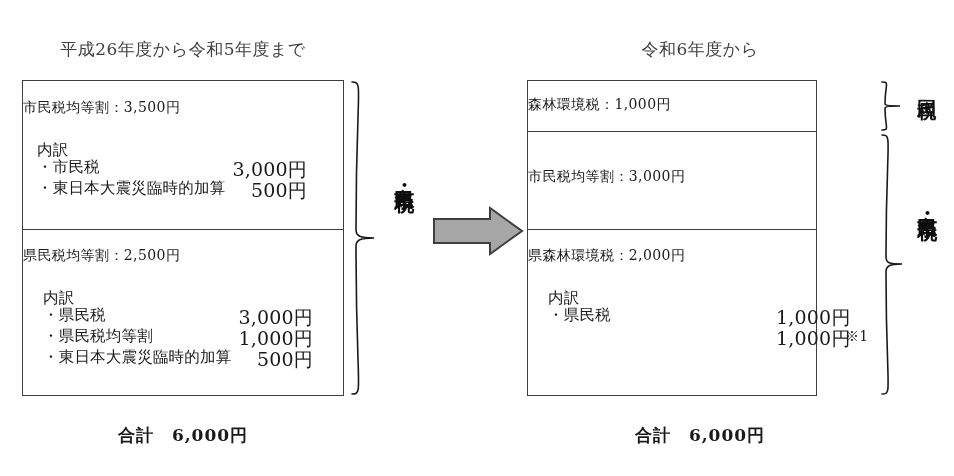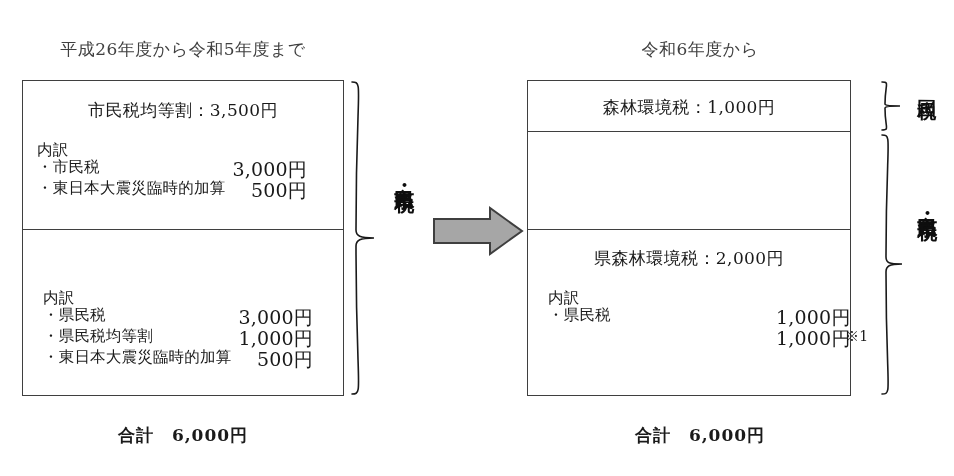--- a/index.html
+++ b/index.html
@@ -28,22 +28,22 @@
   
   .tax-box{
     position:absolute;
     box-sizing:border-box;
     border:1.4px solid #3f3f3f;
     background:#ffffff;
   }
   .box-head{
     position:absolute;
     left:0;right:0;
-    text-align:center;
-    font-size:17px;
+    text-align:left;
+    font-size:14px;
     white-space:nowrap;
     letter-spacing:0.4px;
   }
   .breakdown{
     position:absolute;
     font-size:15.5px;
     line-height:1.0;
     white-space:nowrap;
   }
   .bd-title{font-size:15.5px;letter-spacing:0.3px;}
@@ -57,21 +57,21 @@
   .bd-amount{position:absolute;top:0;text-align:right;font-size:19px;letter-spacing:0.2px;}
   .bd-note{font-size:14px;}
 
   
   #box-left{left:22px;top:80px;width:322px;height:316px;}
   #divider-left{
     position:absolute;left:0;top:148px;width:100%;height:0;
     border-top:1.4px solid #3f3f3f;
   }
   
-  #box-right{left:527px;top:80px;width:324px;height:316px;}
+  #box-right{left:527px;top:80px;width:290px;height:316px;}
   #divider-right-1{
     position:absolute;left:0;top:50px;width:100%;height:0;
     border-top:1.4px solid #3f3f3f;
   }
   #divider-right-2{
     position:absolute;left:0;top:148px;width:100%;height:0;
     border-top:1.4px solid #3f3f3f;
   }
 
   
@@ -122,20 +122,21 @@
           <span class="bd-label">・市民税</span>
           <span class="bd-amount" style="right:22px;width:96px;">3,000円</span>
         </div>
         <div class="bd-row">
           <span class="bd-label">・東日本大震災臨時的加算</span>
           <span class="bd-amount" style="right:22px;width:96px;">500円</span>
         </div>
       </div>
     </div>
 
+    <div class="box-head" style="top:166px;">県民税均等割：2,500円</div>
 
     <div class="breakdown" style="left:20px;top:210px;right:14px;">
       <div class="bd-title">内訳</div>
       <div class="bd-rows">
         <div class="bd-row">
           <span class="bd-label">・県民税</span>
           <span class="bd-amount" style="right:16px;width:96px;">3,000円</span>
         </div>
         <div class="bd-row">
           <span class="bd-label">・県民税均等割</span>
@@ -163,20 +164,21 @@
   </div>
 
   <div class="panel-title" id="title-right">令和6年度から</div>
 
   <div class="tax-box" id="box-right">
     <div id="divider-right-1"></div>
     <div id="divider-right-2"></div>
 
     <div class="box-head" style="top:15px;">森林環境税：1,000円</div>
 
+    <div class="box-head" style="top:87px;">市民税均等割：3,000円</div>
 
     <div class="box-head" style="top:166px;">県森林環境税：2,000円</div>
 
     <div class="breakdown" style="left:20px;top:210px;right:10px;">
       <div class="bd-title">内訳</div>
       <div class="bd-rows">
         <div class="bd-row">
           <span class="bd-label">・県民税</span>
           <span class="bd-amount" style="left:228px;width:78px;text-align:left;">1,000円</span>
         </div>

